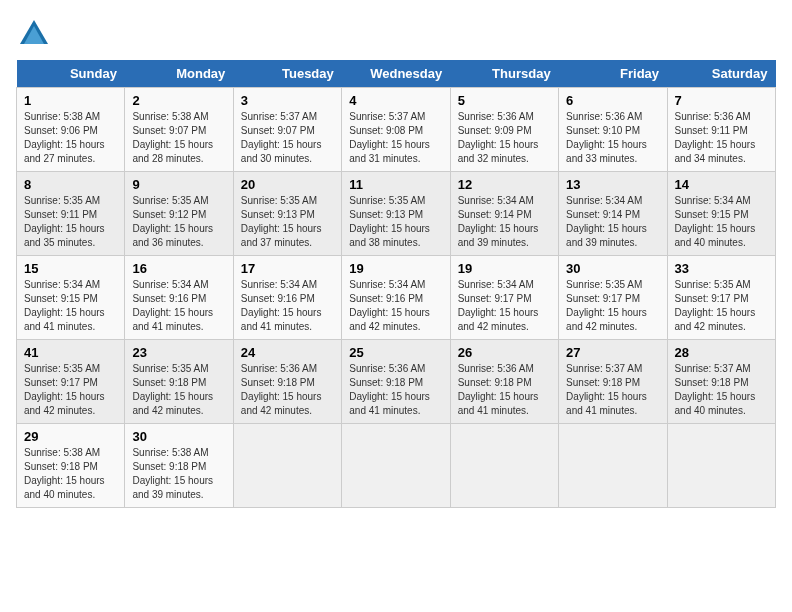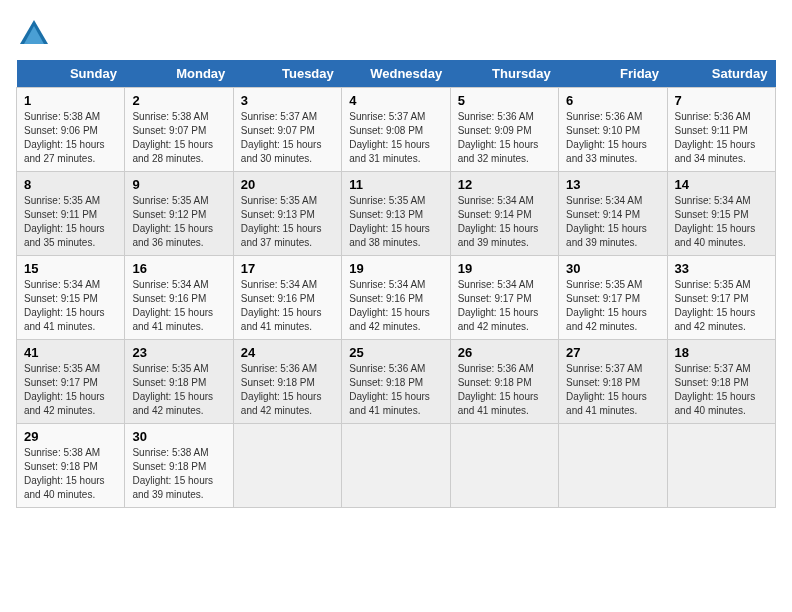--- a/index.html
+++ b/index.html
@@ -172,21 +172,21 @@
         <td><span class="day-num">23</span>
         <span class="day-detail">Sunrise: 5:35 AM<br>Sunset: 9:18 PM<br>Daylight: 15 hours and 42 minutes.</span></td>
         <td><span class="day-num">24</span>
         <span class="day-detail">Sunrise: 5:36 AM<br>Sunset: 9:18 PM<br>Daylight: 15 hours and 42 minutes.</span></td>
         <td><span class="day-num">25</span>
         <span class="day-detail">Sunrise: 5:36 AM<br>Sunset: 9:18 PM<br>Daylight: 15 hours and 41 minutes.</span></td>
         <td><span class="day-num">26</span>
         <span class="day-detail">Sunrise: 5:36 AM<br>Sunset: 9:18 PM<br>Daylight: 15 hours and 41 minutes.</span></td>
         <td><span class="day-num">27</span>
         <span class="day-detail">Sunrise: 5:37 AM<br>Sunset: 9:18 PM<br>Daylight: 15 hours and 41 minutes.</span></td>
-        <td><span class="day-num">18</span>
+        <td><span class="day-num">28</span>
         <span class="day-detail">Sunrise: 5:37 AM<br>Sunset: 9:18 PM<br>Daylight: 15 hours and 40 minutes.</span></td>
       </tr>
       <tr>
         <td><span class="day-num">29</span>
         <span class="day-detail">Sunrise: 5:38 AM<br>Sunset: 9:18 PM<br>Daylight: 15 hours and 40 minutes.</span></td>
         <td><span class="day-num">30</span>
         <span class="day-detail">Sunrise: 5:38 AM<br>Sunset: 9:18 PM<br>Daylight: 15 hours and 39 minutes.</span></td>
         <td class="empty-cell"></td>
         <td class="empty-cell"></td>
         <td class="empty-cell"></td>

